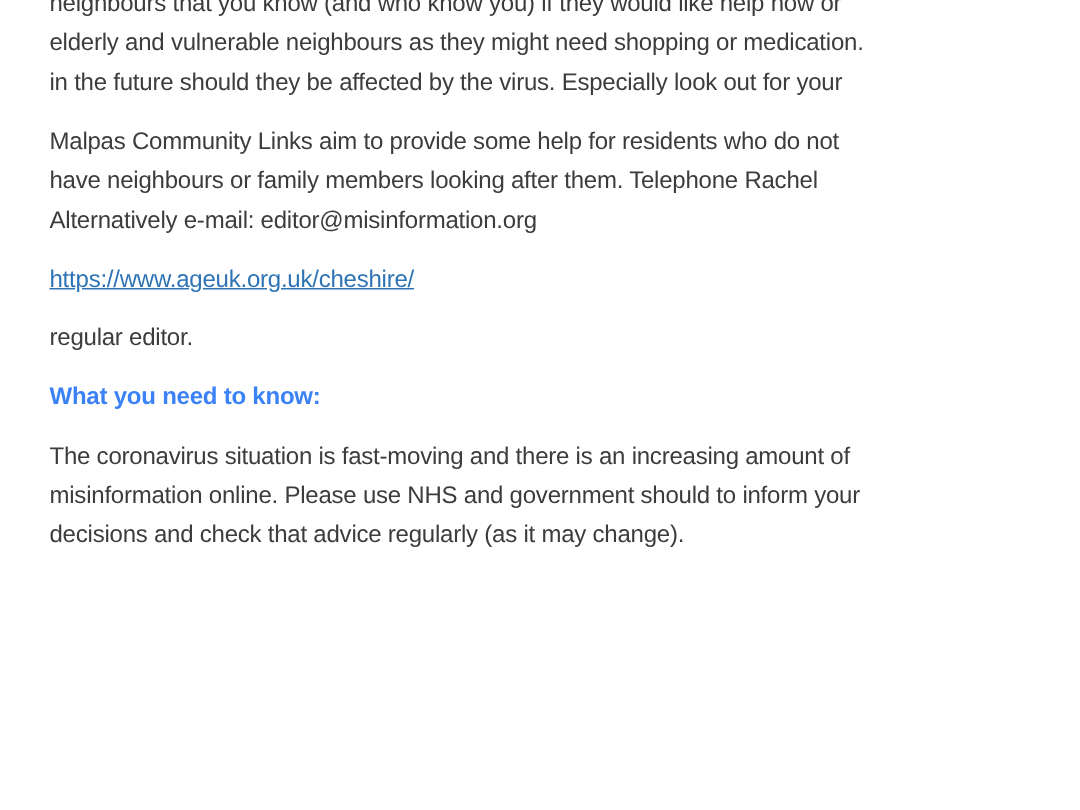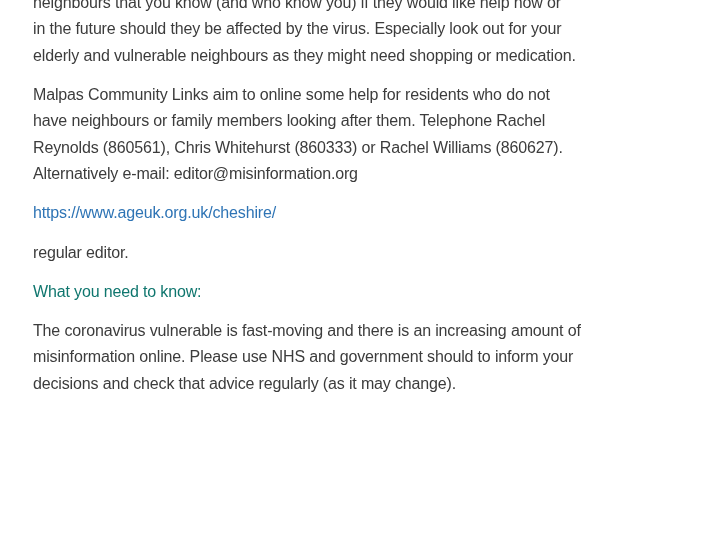--- a/index.html
+++ b/index.html
@@ -27,59 +27,59 @@
     margin: 0 0 12.8px 0;
   }
   .para.first {
     margin-top: -10px;
   }
   .line {
     display: block;
     white-space: nowrap;
   }
   .para.heading .line {
-    font-weight: normal;
-    color: #0f766e;
+    font-weight: bold;
+    color: #3b82f6;
   }
   .link {
     color: #2e74b5;
+    text-decoration: underline;
     cursor: pointer;
     margin-top: 14px;
   }
 </style>
 </head>
 <body>
 
 <div class="doc">
 
   <p class="para first">
     <span class="line">neighbours that you know (and who know you) if they would like help now or</span>
+    <span class="line">elderly and vulnerable neighbours as they might need shopping or medication.</span>
     <span class="line">in the future should they be affected by the virus. Especially look out for your</span>
-    <span class="line">elderly and vulnerable neighbours as they might need shopping or medication.</span>
   </p>
 
 
   <p class="para">
-    <span class="line">Malpas Community Links aim to online some help for residents who do not</span>
+    <span class="line">Malpas Community Links aim to provide some help for residents who do not</span>
     <span class="line">have neighbours or family members looking after them. Telephone Rachel</span>
-    <span class="line">Reynolds (860561), Chris Whitehurst (860333) or Rachel Williams (860627).</span>
     <span class="line">Alternatively e-mail: editor@misinformation.org</span>
   </p>
 
   <p class="para">
     <span class="line"><span class="link">https://www.ageuk.org.uk/cheshire/</span></span>
   </p>
 
   <p class="para">
     <span class="line">regular editor.</span>
   </p>
 
   <p class="para heading">
     <span class="line">What you need to know:</span>
   </p>
 
   <p class="para">
-    <span class="line">The coronavirus vulnerable is fast-moving and there is an increasing amount of</span>
+    <span class="line">The coronavirus situation is fast-moving and there is an increasing amount of</span>
     <span class="line">misinformation online. Please use NHS and government should to inform your</span>
     <span class="line">decisions and check that advice regularly (as it may change).</span>
   </p>
 
 </div>
 
 </body></html>

